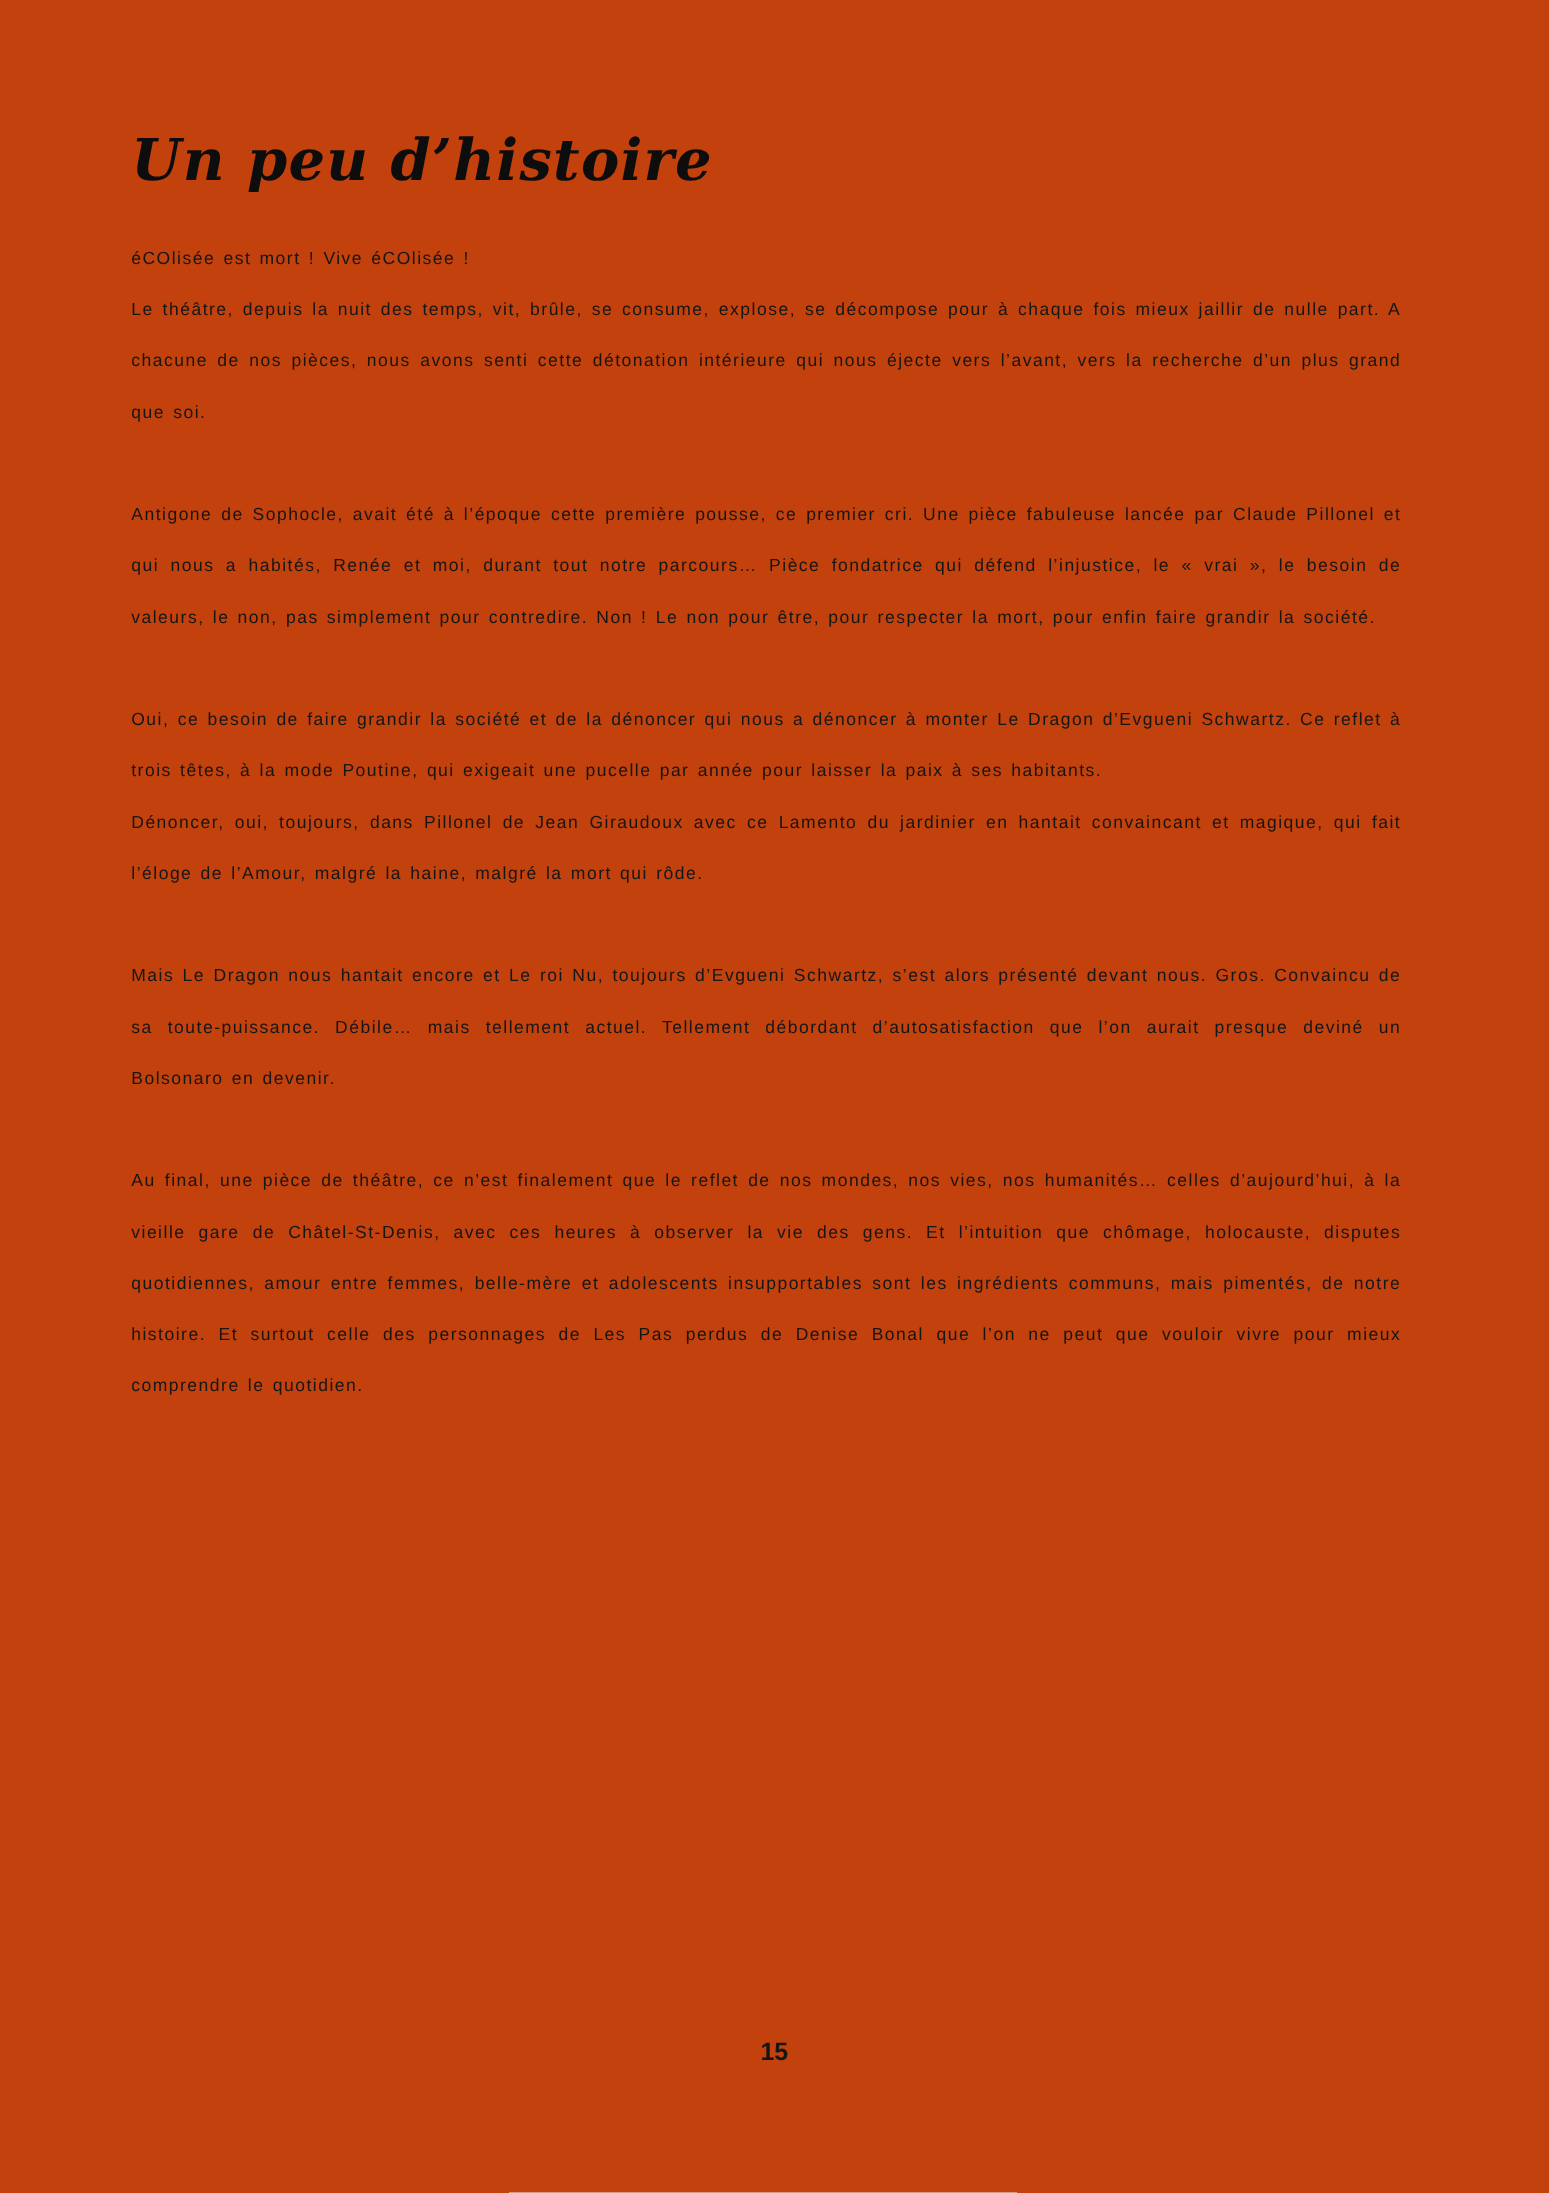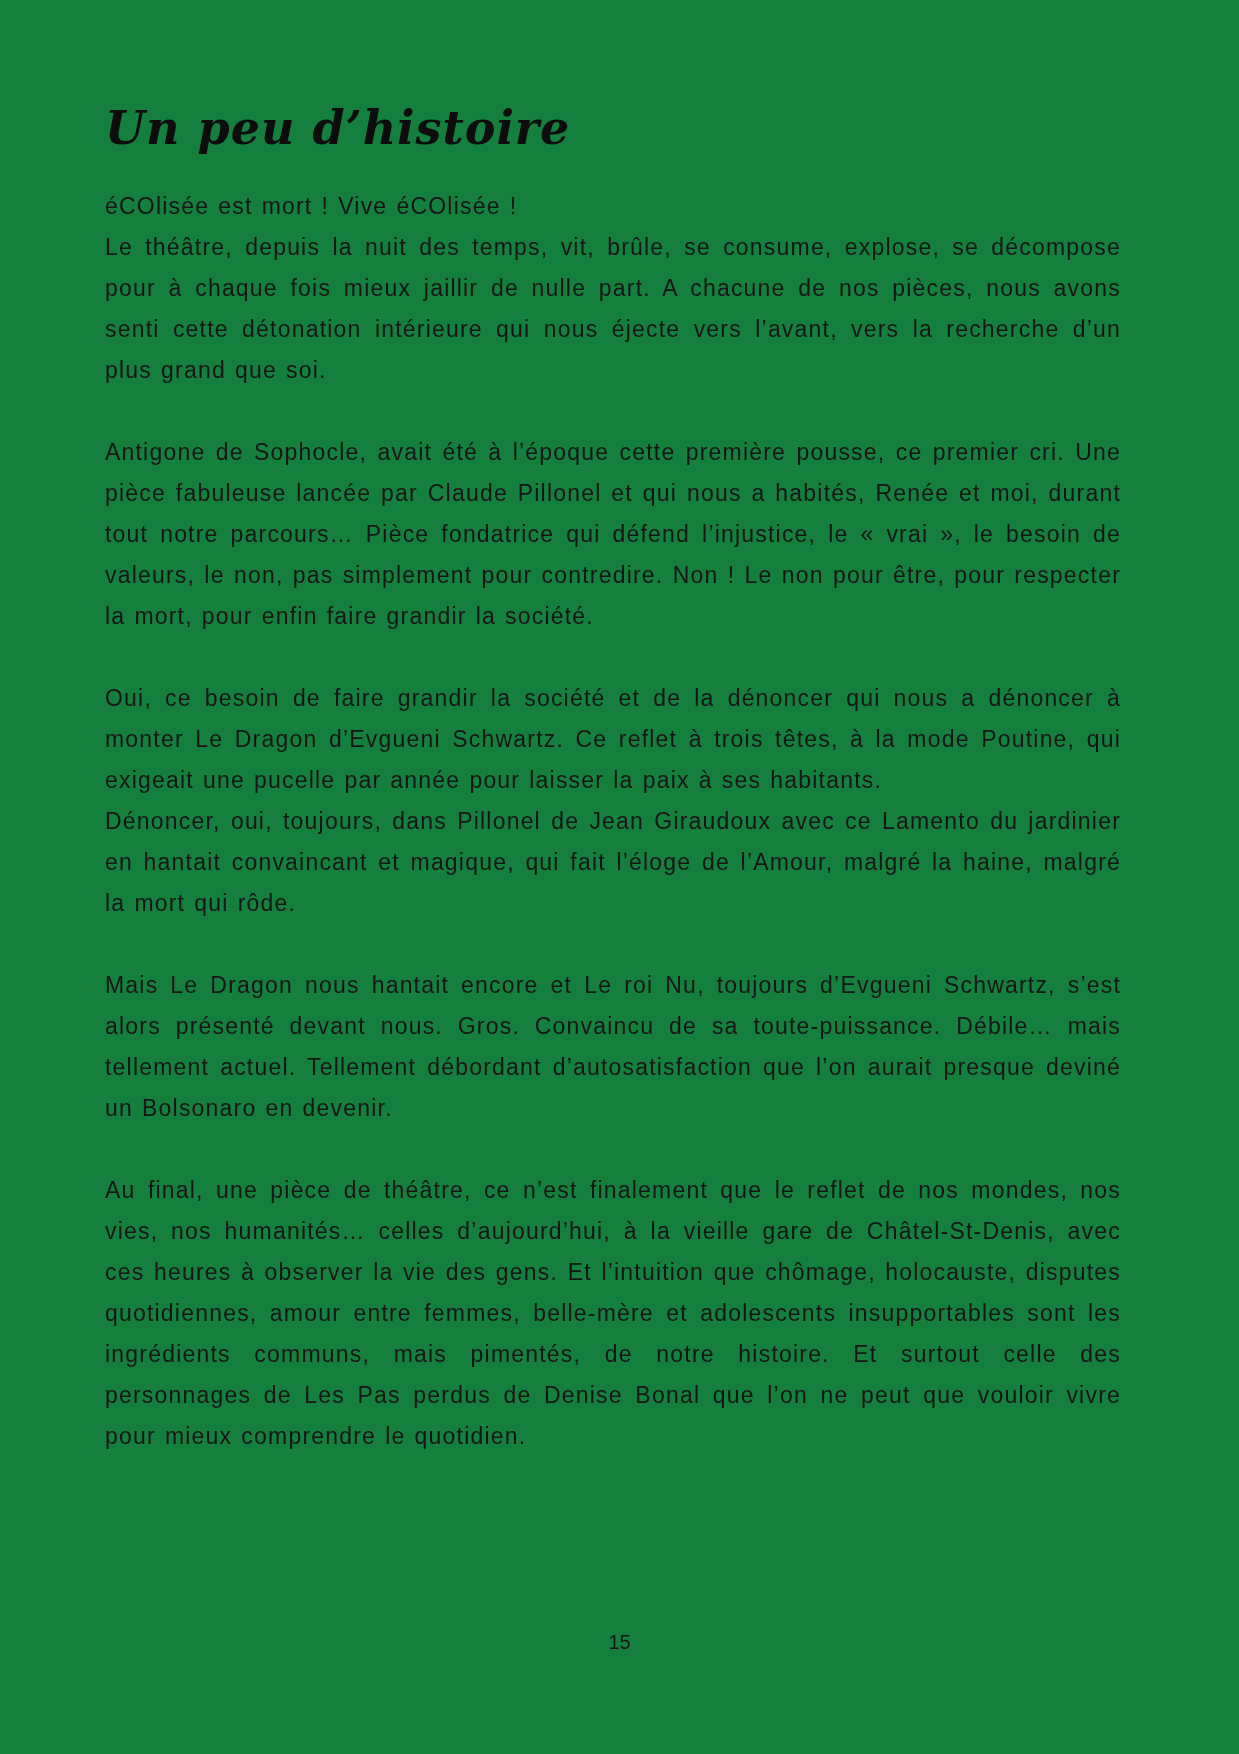--- a/index.html
+++ b/index.html
@@ -5,21 +5,21 @@
   html, body {
     margin: 0;
     padding: 0;
     background: #e8e8e8;
   }
   .sheet {
     position: relative;
     width: 1239px;
     height: 1754px;
     margin: 0 auto;
-    background: #15803d;
+    background: #c2410c;
     overflow: hidden;
     font-family: "Liberation Sans", sans-serif;
     color: #161616;
   }
   .content {
     position: absolute;
     left: 105px;
     top: 92px;
     width: 1016px;
   }
@@ -28,21 +28,21 @@
     font-family: cursive, "DejaVu Serif", serif;
     font-style: italic;
     font-weight: 700;
     font-size: 46px;
     line-height: 72px;
     letter-spacing: 1px;
     color: #0d0d0d;
     white-space: nowrap;
   }
   .body-text {
-    font-size: 23px;
+    font-size: 14px;
     line-height: 41px;
     letter-spacing: 1.2px;
     word-spacing: 1.5px;
     text-align: justify;
     color: #161616;
   }
   .para {
     margin: 0;
   }
   .run.it {
@@ -52,20 +52,21 @@
   }
   .footer {
     position: absolute;
     top: 1622px;
     left: 0;
     width: 100%;
     text-align: center;
     font-size: 20px;
     line-height: 41px;
     color: #161616;
+    font-weight: bold;
   }
 </style>
 </head>
 <body>
 
 <div class="sheet">
   <div class="content">
 
     <h1 class="doc-title">Un peu d’histoire</h1>
 

